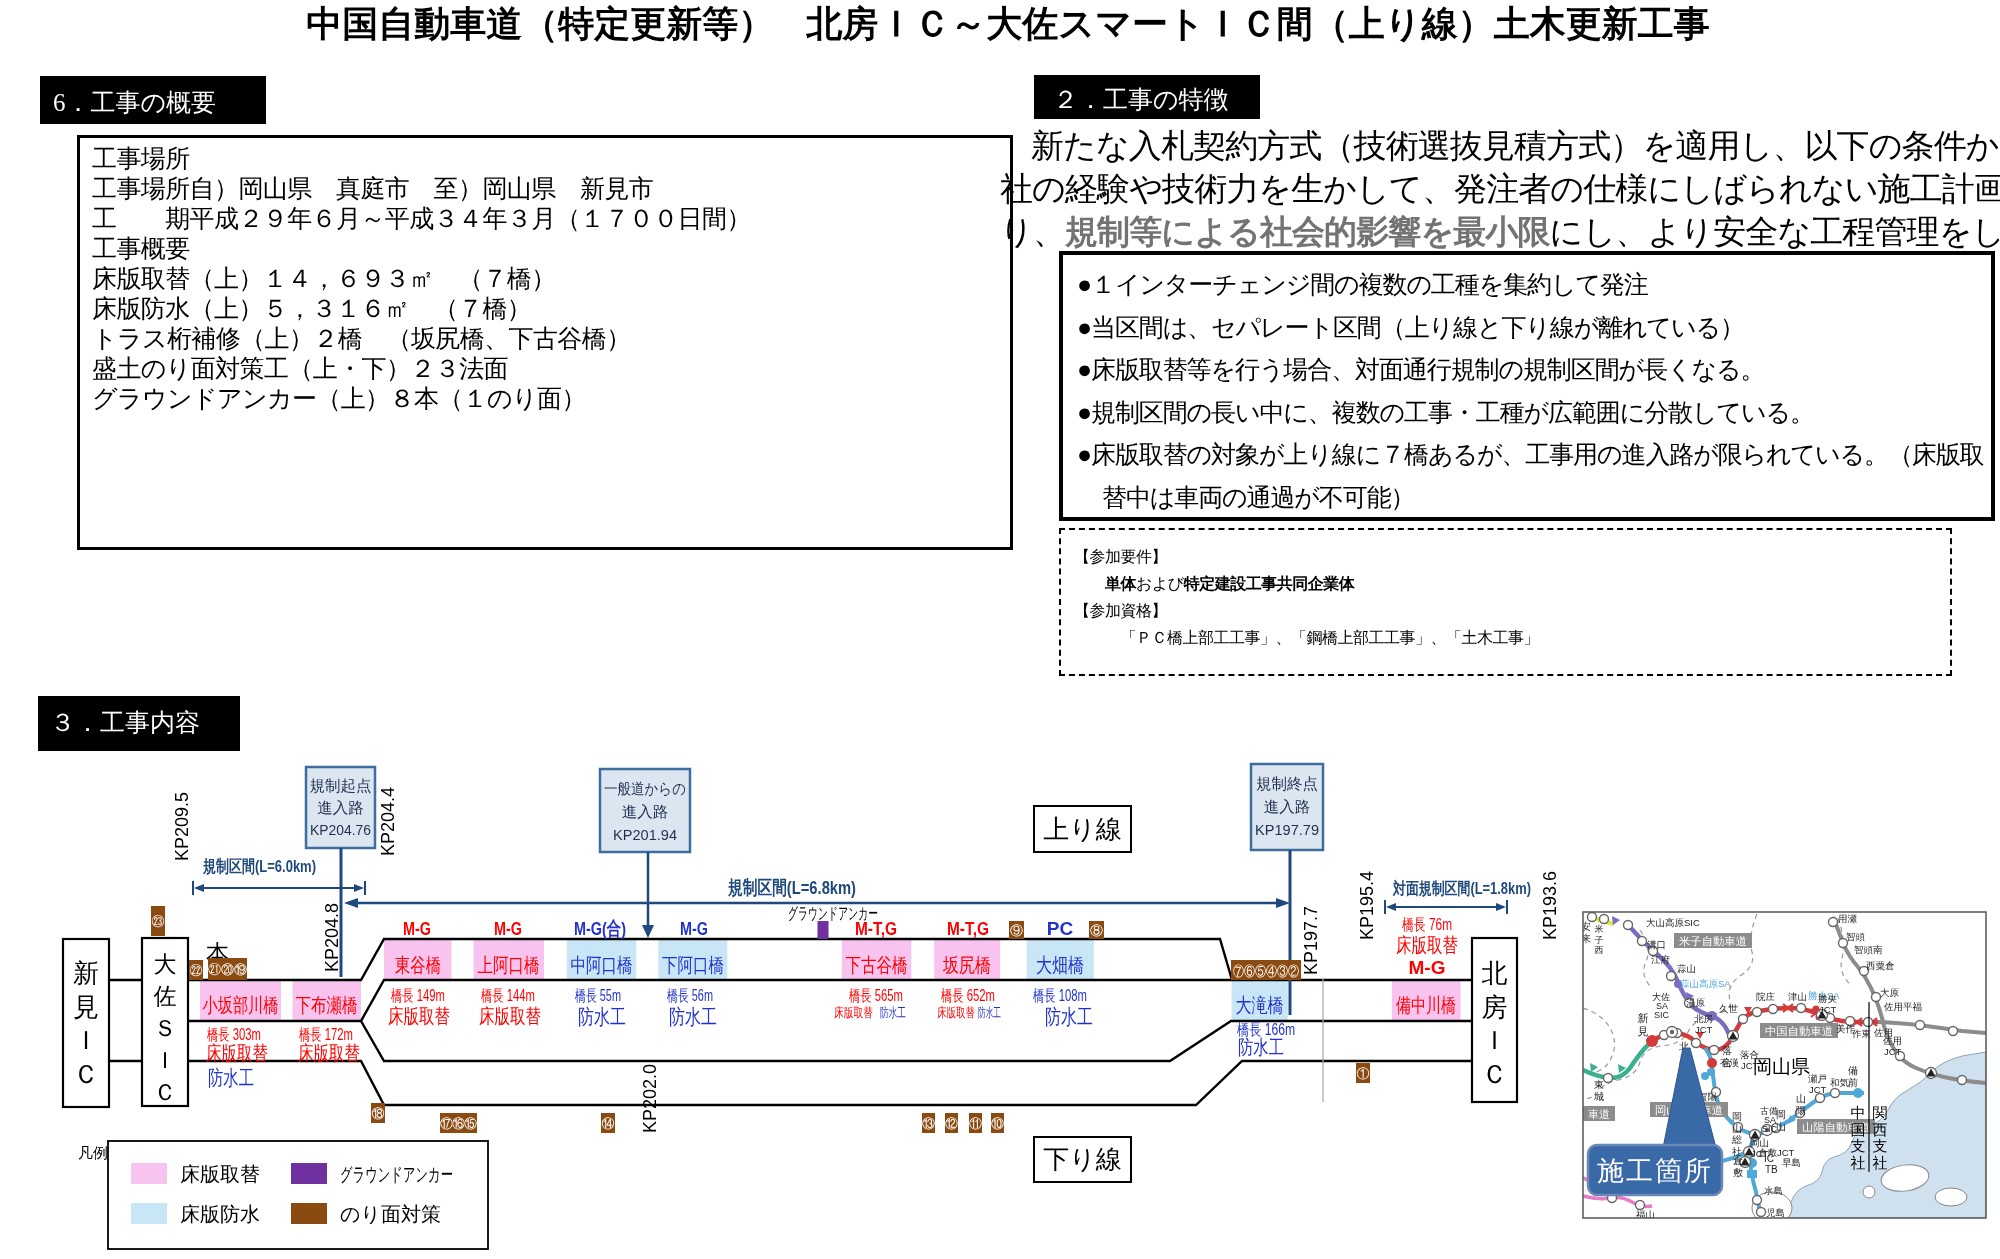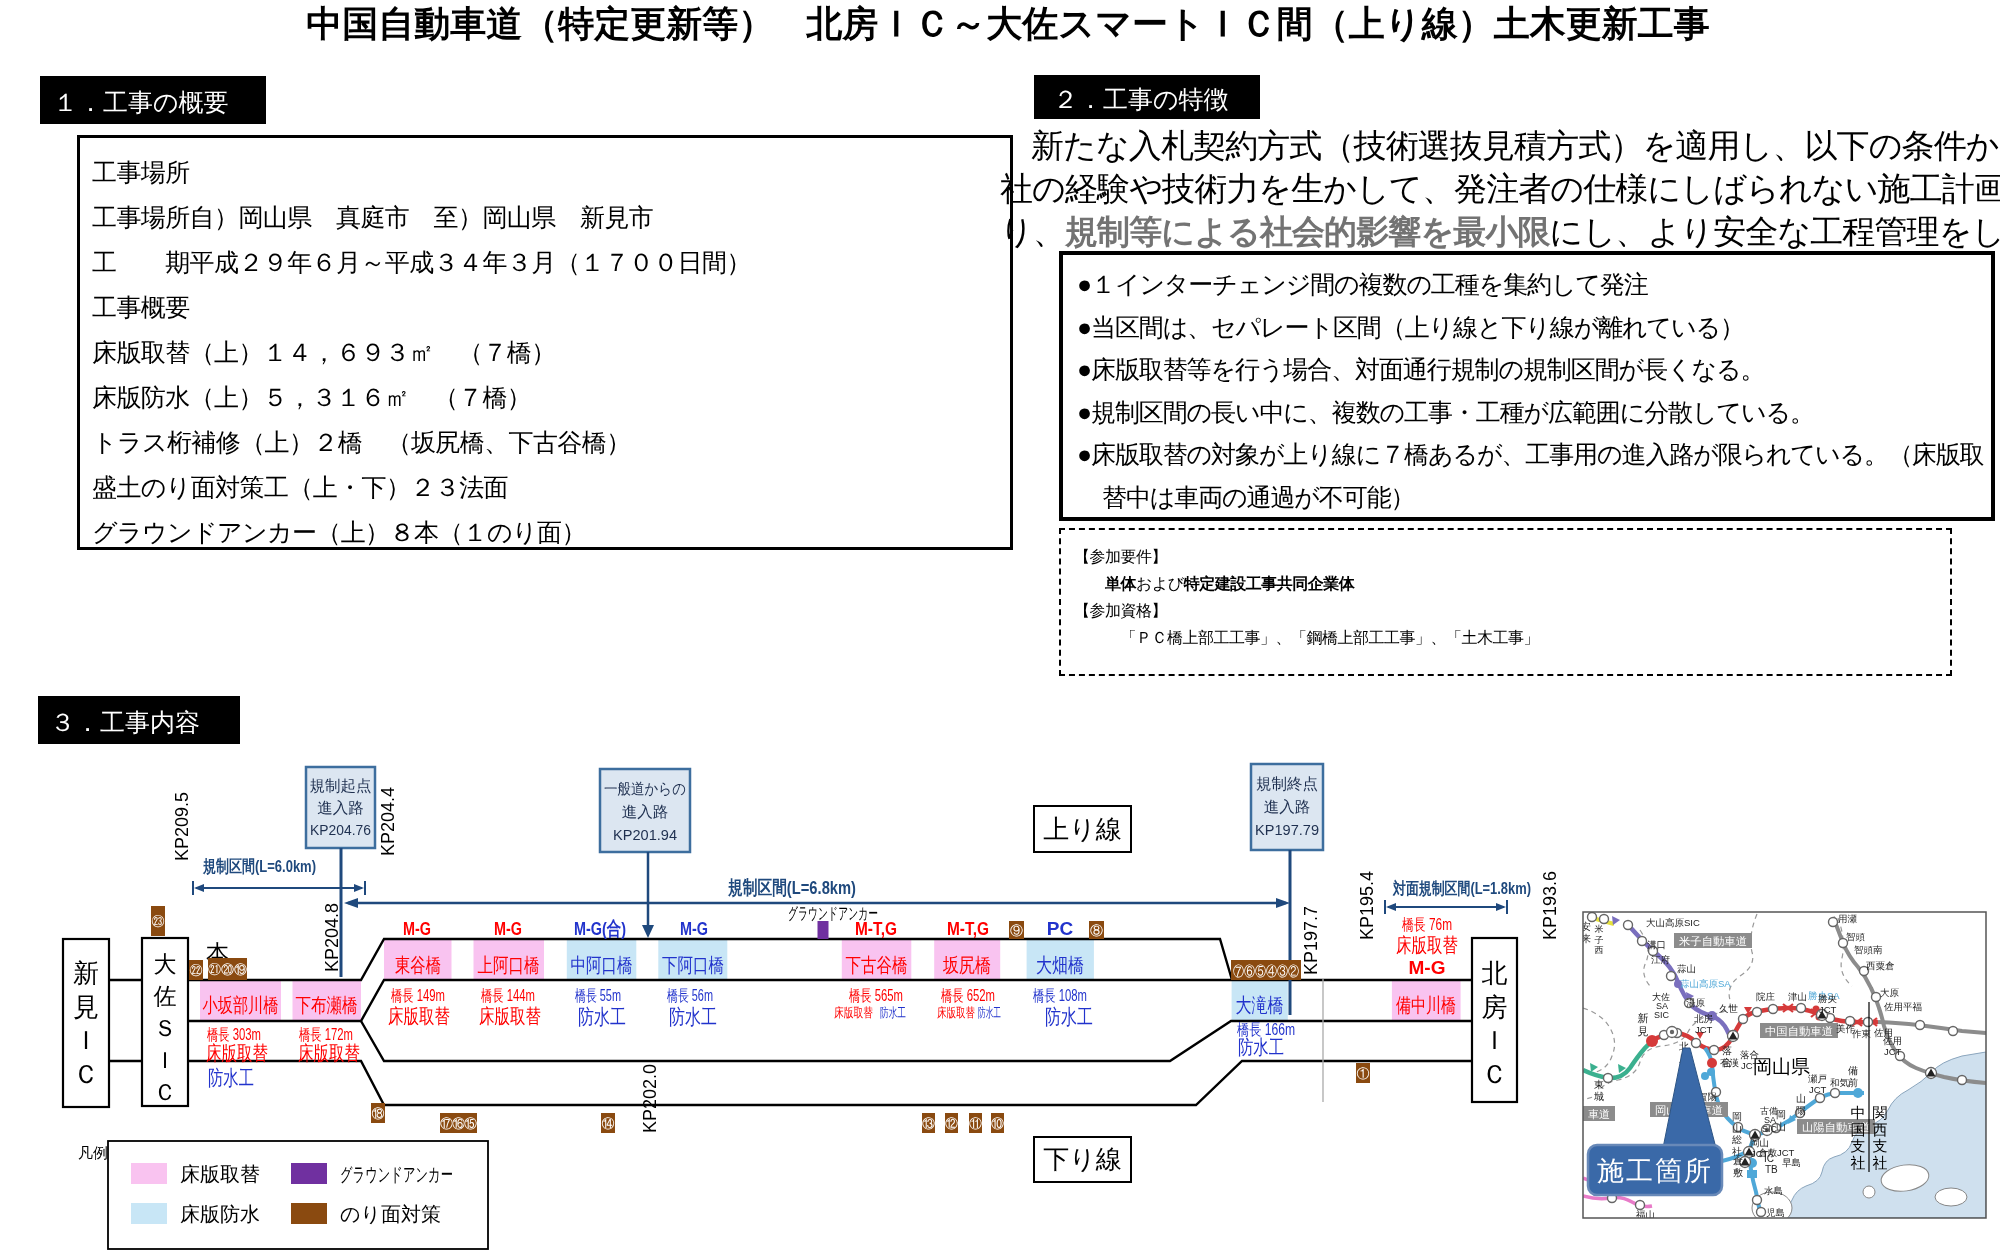--- a/index.html
+++ b/index.html
@@ -3,39 +3,39 @@
 <style>
 html,body{margin:0;padding:0;background:#fff}
 body{width:2000px;height:1259px;position:relative;overflow:hidden;font-family:"Liberation Serif",serif;color:#000}
 .abs{position:absolute}
 .hdr{position:absolute;background:#000;color:#fff;font-size:25px;white-space:nowrap}
 svg text{font-family:"Liberation Sans",sans-serif}
 </style></head><body>
 
 <div class="abs" style="left:0;top:6;width:2000px;padding-left:8px;text-align:center;font-size:36px;font-weight:bold;white-space:nowrap">中国自動車道（特定更新等）<span style="display:inline-block;width:32px"></span>北房ＩＣ～大佐スマートＩＣ間（上り線）土木更新工事</div>
 
-<div class="hdr" style="left:40px;top:76px;width:226px;height:48px;line-height:54px;padding-left:13px;box-sizing:border-box">１．工事の概要</div>
+<div class="hdr" style="left:40px;top:76px;width:226px;height:48px;line-height:54px;padding-left:13px;box-sizing:border-box">6．工事の概要</div>
 
 <div class="abs" style="left:77px;top:135px;width:936px;height:415px;border:3.5px solid #000;box-sizing:border-box">
-<div style="padding:12px 0 0 12px;font-size:25px;letter-spacing:-0.6px;line-height:45px;white-space:nowrap">工事場所<br>工事場所自）岡山県　真庭市　至）岡山県　新見市<br>工　　期平成２９年６月～平成３４年３月（１７００日間）<br>工事概要<br>床版取替（上）１４，６９３㎡　（７橋）<br>床版防水（上）５，３１６㎡　（７橋）<br>トラス桁補修（上）２橋　（坂尻橋、下古谷橋）<br>盛土のり面対策工（上・下）２３法面<br>グラウンドアンカー（上）８本（１のり面）</div>
+<div style="padding:6px 0 0 12px;font-size:25px;letter-spacing:-0.6px;line-height:30px;white-space:nowrap">工事場所<br>工事場所自）岡山県　真庭市　至）岡山県　新見市<br>工　　期平成２９年６月～平成３４年３月（１７００日間）<br>工事概要<br>床版取替（上）１４，６９３㎡　（７橋）<br>床版防水（上）５，３１６㎡　（７橋）<br>トラス桁補修（上）２橋　（坂尻橋、下古谷橋）<br>盛土のり面対策工（上・下）２３法面<br>グラウンドアンカー（上）８本（１のり面）</div>
 </div>
 
 <div class="hdr" style="left:1034px;top:75px;width:226px;height:44px;line-height:50px;padding-left:19px;box-sizing:border-box">２．工事の特徴</div>
 
 <div class="abs" style="left:1000px;top:125px;width:960px;font-size:33px;letter-spacing:-0.9px;line-height:43px;white-space:nowrap"><span style="display:inline-block;width:31px"></span>新たな入札契約方式（技術選抜見積方式）を適用し、以下の条件から、施工者に、自<br>社の経験や技術力を生かして、発注者の仕様にしばられない施工計画を立てることによ<br>り、<span style="color:#737373;font-weight:bold">規制等による社会的影響を最小限</span>にし、より安全な工程管理をして頂きます。</div>
 
 <div class="abs" style="left:1059px;top:251px;width:936px;height:270px;border:4px solid #000;box-sizing:border-box">
 <div style="padding:9px 0 0 14px;font-size:25px;letter-spacing:-1.1px;line-height:42.5px;white-space:nowrap">●１インターチェンジ間の複数の工種を集約して発注<br>●当区間は、セパレート区間（上り線と下り線が離れている）<br>●床版取替等を行う場合、対面通行規制の規制区間が長くなる。<br>●規制区間の長い中に、複数の工事・工種が広範囲に分散している。<br>●床版取替の対象が上り線に７橋あるが、工事用の進入路が限られている。（床版取<br><span style="display:inline-block;width:25px"></span>替中は車両の通過が不可能）</div>
 </div>
 
 <div class="abs" style="left:1059px;top:528px;width:893px;height:148px;border:2px dashed #000;box-sizing:border-box">
 <div style="padding:13px 0 0 13px;font-size:16px;letter-spacing:-0.5px;line-height:27px;white-space:nowrap">【参加要件】<br>　　<b>単体</b>および<b>特定建設工事共同企業体</b><br>【参加資格】<br>　　　「ＰＣ橋上部工工事」、「鋼橋上部工工事」、「土木工事」</div>
 </div>
 
-<div class="hdr" style="left:38px;top:696px;width:202px;height:48px;line-height:54px;padding-left:12px;box-sizing:border-box">３．工事内容</div>
+<div class="hdr" style="left:38px;top:696px;width:202px;height:55px;line-height:54px;padding-left:12px;box-sizing:border-box">３．工事内容</div>
 
 <svg class="abs" style="left:0;top:690px" width="2000" height="569" viewBox="0 690 2000 569">
 <rect x="384.0" y="940" width="67.5" height="39.5" fill="#f9c3f0"></rect>
 <rect x="473.5" y="940" width="70.5" height="39.5" fill="#f9c3f0"></rect>
 <rect x="566.8" y="940" width="69.5" height="39.5" fill="#c8e6f6"></rect>
 <rect x="658.3" y="940" width="69.0" height="39.5" fill="#c8e6f6"></rect>
 <rect x="841.8" y="940" width="69.5" height="39.5" fill="#f9c3f0"></rect>
 <rect x="934.2" y="940" width="66.0" height="39.5" fill="#f9c3f0"></rect>
 <rect x="1026.6" y="940" width="67.3" height="39.5" fill="#c8e6f6"></rect>
 <rect x="200" y="981" width="81" height="39" fill="#f9c3f0"></rect>

